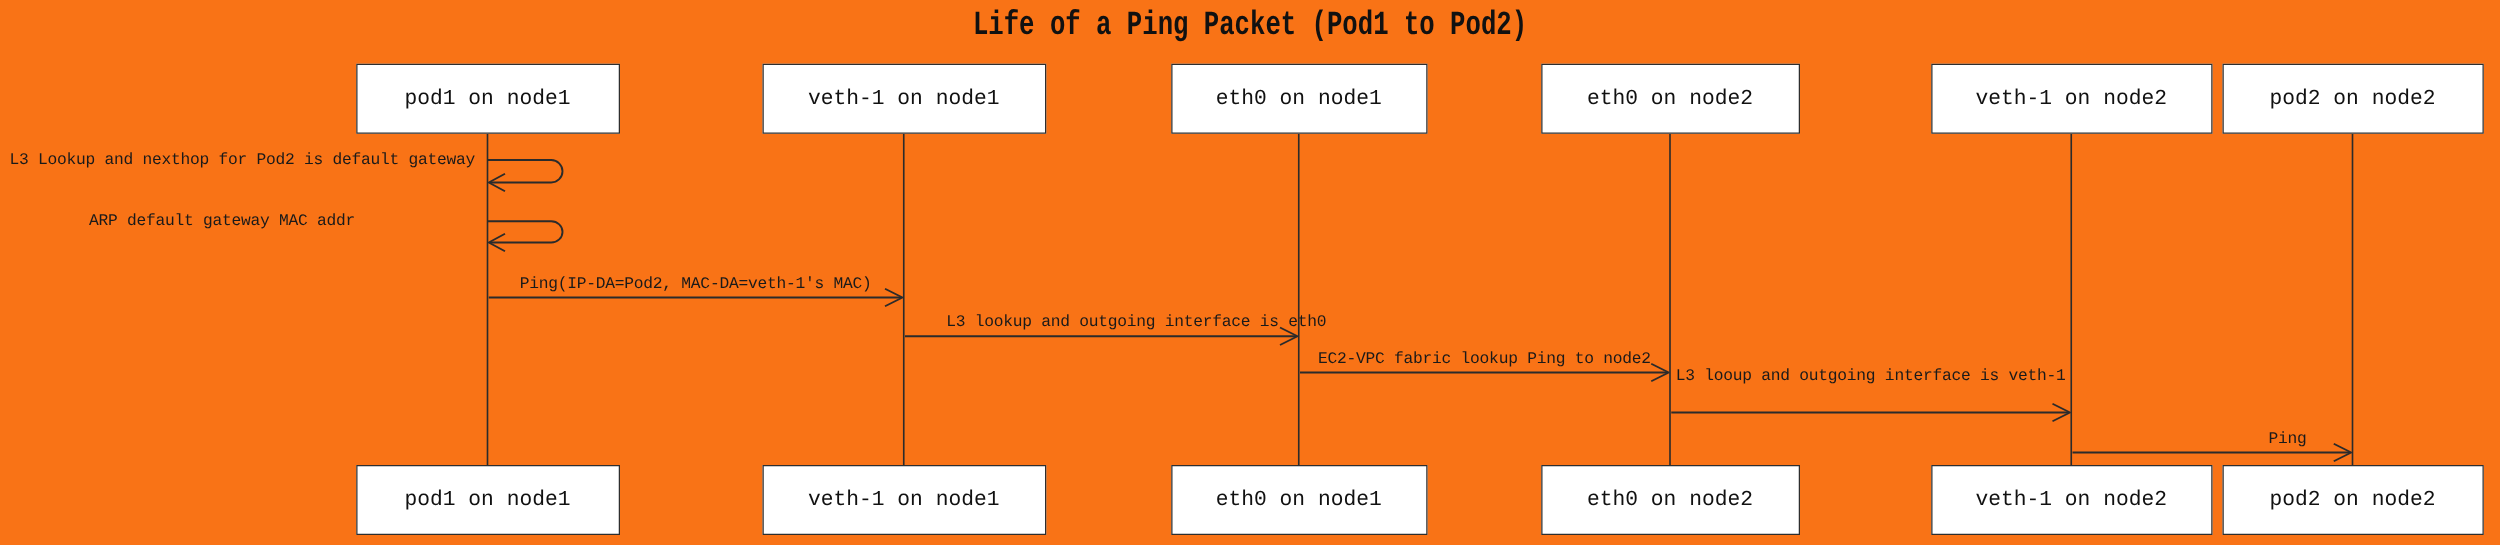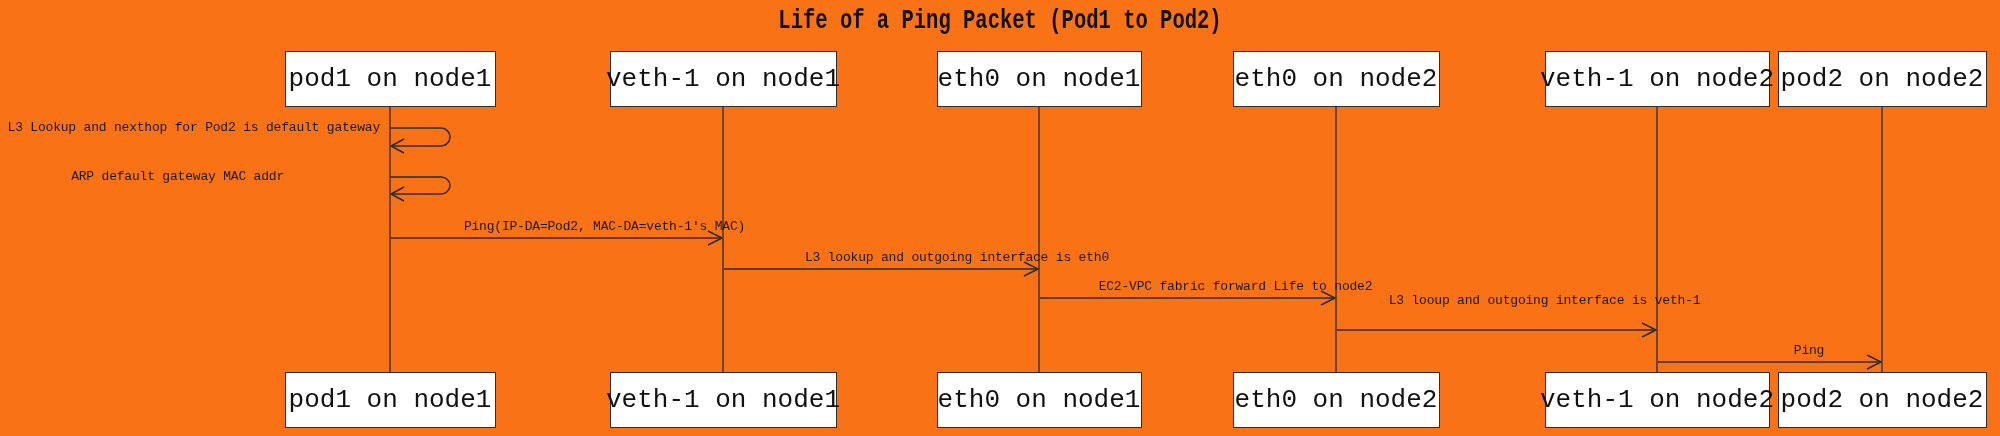--- a/index.html
+++ b/index.html
@@ -11,27 +11,27 @@
     position:absolute; top:6px; left:0; width:2000px; text-align:center;
     font-size:27px; font-weight:bold; color:#111111;
     transform:scaleX(0.76); transform-origin:center;
     white-space:nowrap;
   }
   .lines-layer{position:absolute; left:0; top:0;}
   .pbox{
     position:absolute; height:56px; box-sizing:border-box;
     background:#ffffff; border:1.5px solid #2e2e2e;
     display:flex; align-items:center; justify-content:center;
-    font-size:26px; color:#111111; white-space:nowrap;
+    font-size:17px; color:#111111; white-space:nowrap;
   }
   .msg-label{
     position:absolute; font-size:13px; color:#1a1a1a; white-space:nowrap;
     letter-spacing:-0.2px;
   }
-  .msg-label.centered{ transform:translateX(-50%);margin-left:48px; }
+  .msg-label.centered{ transform:translateX(-50%); }
   .msg-label.selfmsg{ text-align:left; transform:translateY(-52%); }
 </style>
 </head>
 <body>
 
 <div class="canvas">
   <div class="title">Life of a Ping Packet (Pod1 to Pod2)</div>
   <svg class="lines-layer" width="2000" height="436">
       <line x1="390" y1="107" x2="390" y2="372" stroke="#2b2b2b" stroke-width="1.3"></line>
       <line x1="723" y1="107" x2="723" y2="372" stroke="#2b2b2b" stroke-width="1.3"></line>
@@ -66,17 +66,17 @@
       <div class="pbox" style="left: 1544.5px; width: 225px; top: 51px;">veth-1 on node2</div>
       <div class="pbox" style="left: 1544.5px; width: 225px; top: 372px;">veth-1 on node2</div>
       <div class="pbox" style="left: 1777.5px; width: 209px; top: 51px;">pod2 on node2</div>
       <div class="pbox" style="left: 1777.5px; width: 209px; top: 372px;">pod2 on node2</div>
     </div>
   <div id="labels">
       <div class="msg-label selfmsg" style="right: 1620px; top: 128px;">L3 Lookup and nexthop for Pod2 is default gateway</div>
       <div class="msg-label selfmsg" style="right: 1716px; top: 177px;">ARP default gateway MAC addr</div>
       <div class="msg-label centered" style="left: 556.5px; bottom: 202px;">Ping(IP-DA=Pod2, MAC-DA=veth-1's MAC)</div>
       <div class="msg-label centered" style="left: 909px; bottom: 171px;">L3 lookup and outgoing interface is eth0</div>
-      <div class="msg-label centered" style="left: 1187.5px; bottom: 142px;">EC2-VPC fabric forward Life to node2</div>
+      <div class="msg-label centered" style="left: 1187.5px; bottom: 142px;">EC2-VPC fabric lookup Ping to node2</div>
       <div class="msg-label centered" style="left: 1496.5px; bottom: 128px;">L3 looup and outgoing interface is veth-1</div>
-      <div class="msg-label centered" style="left: 1761px; bottom: 78px;">Ping</div>
+      <div class="msg-label centered" style="left: 1830px; bottom: 78px;">Ping</div>
     </div>
 </div>
 
 </body></html>

